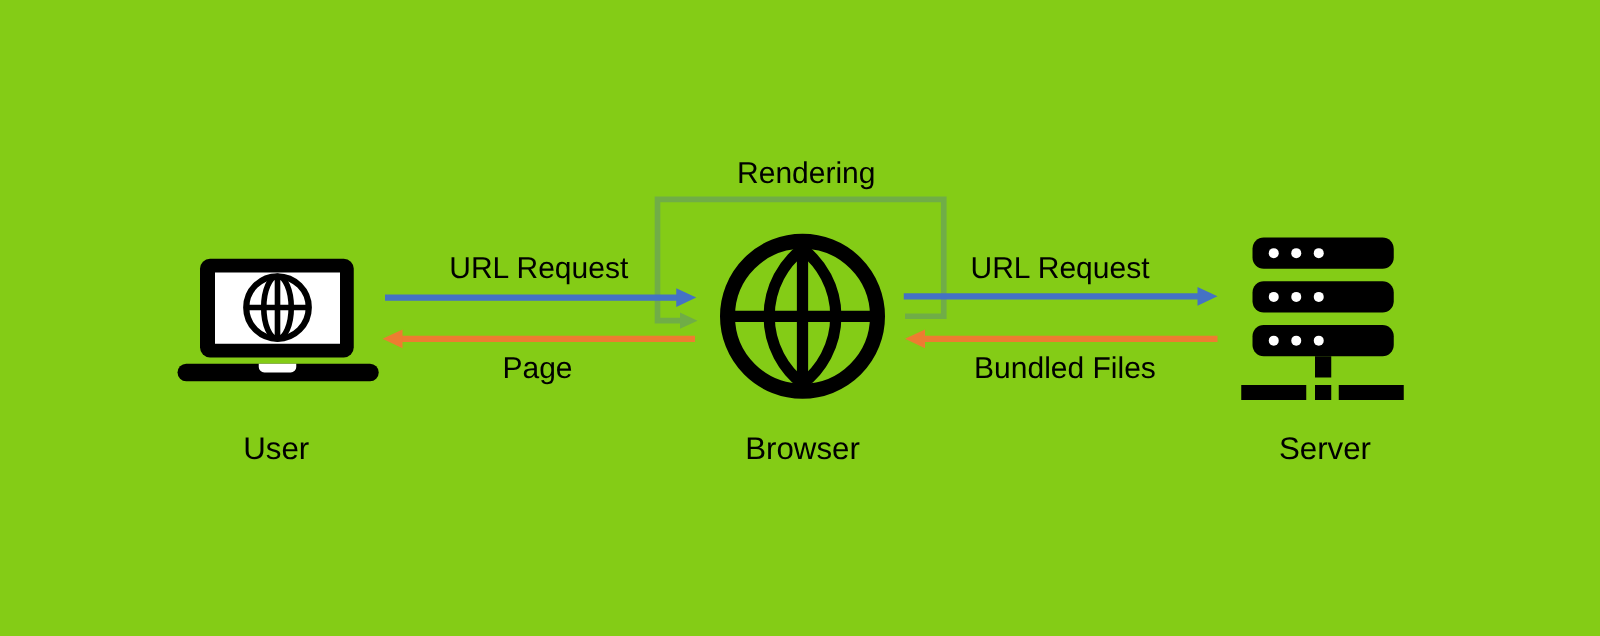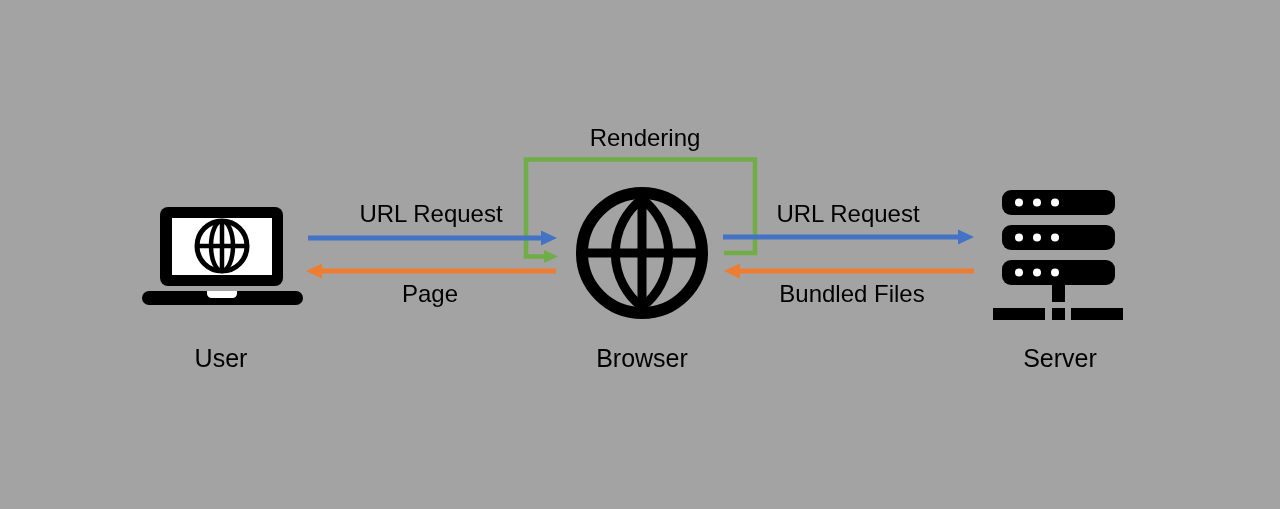--- a/index.html
+++ b/index.html
@@ -1,20 +1,20 @@
 <!DOCTYPE html>
 <html><head>
 <meta charset="utf-8">
 <style>
   html, body { margin: 0; padding: 0; background: #ffffff; }
   .stage {
     position: relative;
     width: 1280px;
     height: 509px;
-    background: #a3a3a3;
+    background: #84cc16;
     font-family: "Liberation Sans", sans-serif;
     overflow: hidden;
   }
   .stage svg { display: block; }
   text { fill: #000000; }
   .edge-label { font-size: 24px; font-weight: 500; }
   .node-label { font-size: 25px; font-weight: 500; }
 </style>
 </head>
 <body>

